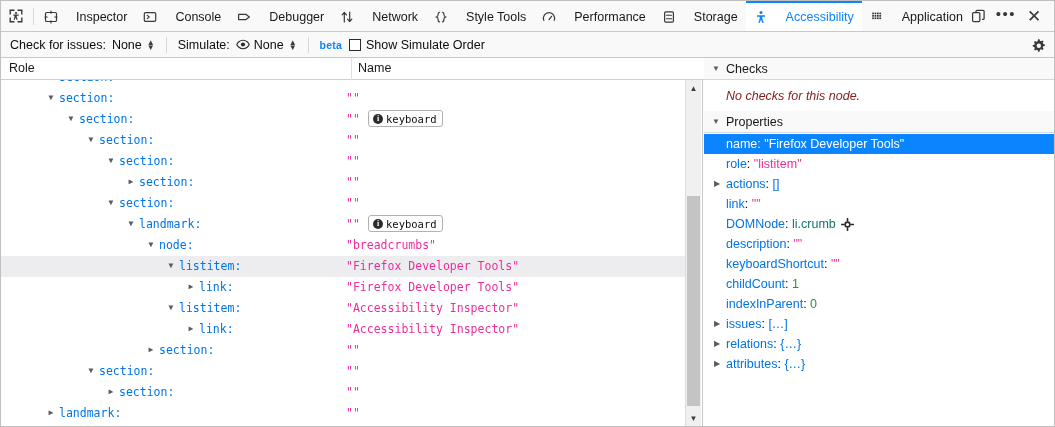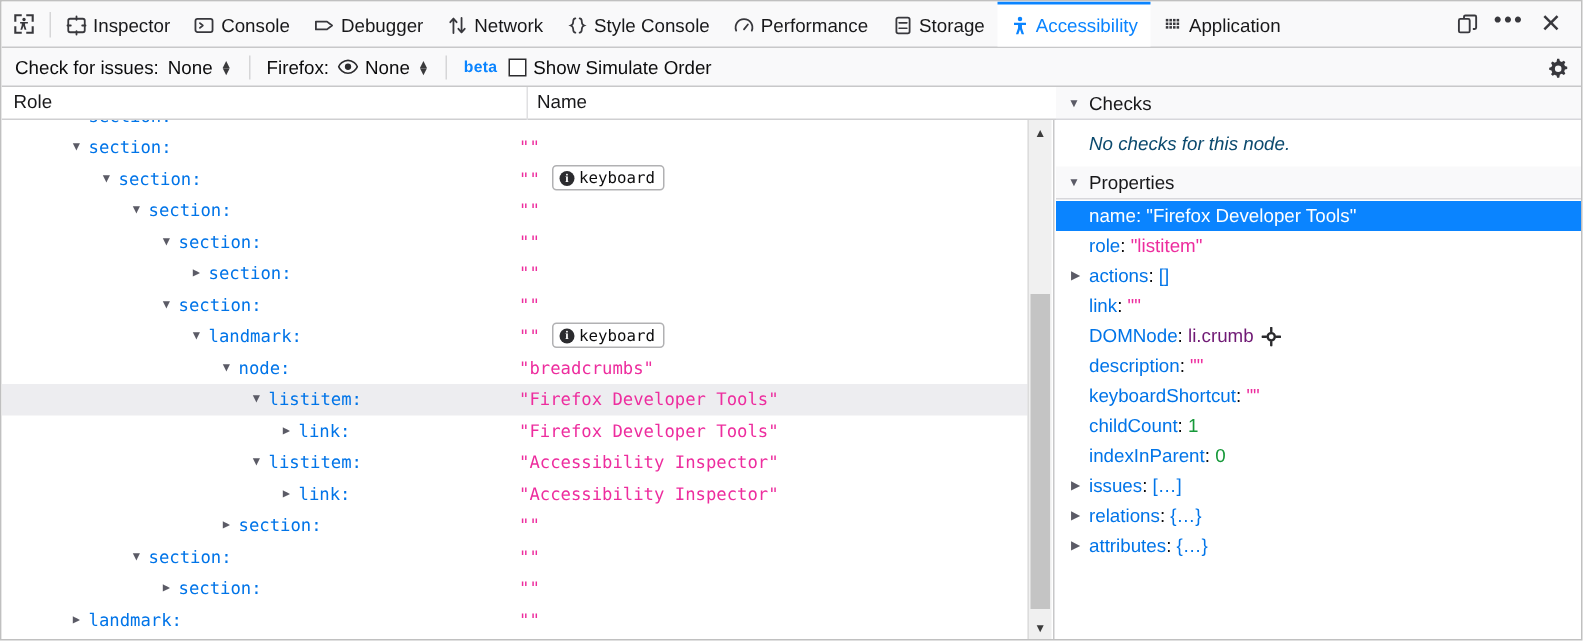--- a/index.html
+++ b/index.html
@@ -52,21 +52,21 @@
   .tool-tabs {
     display: flex;
     align-items: stretch;
     height: 30px;
     flex: 1 1 auto;
     min-width: 0;
   }
   .tool-tab {
     display: flex;
     align-items: center;
-    gap: 4px;
+    gap: 18px;
     padding: 0 8px;
     height: 30px;
     box-sizing: border-box;
     color: #18181a;
     white-space: nowrap;
     font-size: 12.5px;
     border-top: 2px solid transparent;
     position: relative;
   }
   .tool-tab .tab-ico {
@@ -312,21 +312,21 @@
     color: #5b5b66;
     margin-right: 2px;
   }
   .checks-body {
     height: 31px;
     display: flex;
     align-items: center;
     padding-left: 22px;
     box-sizing: border-box;
     font-style: italic;
-    color: #0c4a6e;
+    color: #7f1d1d;
     font-size: 12.5px;
     background: #ffffff;
   }
   .prop-list { padding-top: 1px; background: #ffffff; }
   .prow {
     position: relative;
     height: 20px;
     line-height: 20px;
     padding-left: 22px;
     white-space: nowrap;
@@ -341,21 +341,21 @@
     line-height: 20px;
     font-size: 8px;
     color: #5b5b66;
     text-align: center;
   }
   .pkey { color: #0074e8; }
   .prow.sel .pkey, .prow.sel .pval { color: #ffffff; }
   .pval-str { color: #ed2d9e; }
   .pval-num { color: #17993a; }
   .pval-plain { color: #0074e8; }
-  .pval-node { color: #701a75; }
+  .pval-node { color: #0f766e; }
   .inspect-ico {
     display: inline-block;
     vertical-align: -3px;
     margin-left: 5px;
   }
 </style>
 </head>
 <body>
 
 <div class="app">
@@ -414,21 +414,21 @@
         <span>Network</span>
       </div>
 
       <div class="tool-tab">
         <span class="tab-ico">
           <svg width="14" height="14" viewBox="0 0 14 14">
               <path d="M5.6 2.2c-1.5 0-1.5 1.5-1.5 2.4 0 1-.3 1.9-1.6 2.4 1.3.5 1.6 1.4 1.6 2.4 0 .9 0 2.4 1.5 2.4" fill="none" stroke="#38383d" stroke-width="1.15" stroke-linecap="round"></path>
               <path d="M8.4 2.2c1.5 0 1.5 1.5 1.5 2.4 0 1 .3 1.9 1.6 2.4-1.3.5-1.6 1.4-1.6 2.4 0 .9 0 2.4-1.5 2.4" fill="none" stroke="#38383d" stroke-width="1.15" stroke-linecap="round"></path>
             </svg>
         </span>
-        <span>Style Console</span>
+        <span>Style Tools</span>
       </div>
 
       <div class="tool-tab">
         <span class="tab-ico">
           <svg width="14" height="14" viewBox="0 0 14 14">
               <path d="M1.8 10.4a5.6 5.6 0 1 1 10.4 0" fill="none" stroke="#38383d" stroke-width="1.2" stroke-linecap="round"></path>
               <path d="M7 9.6l2.6-3.3" stroke="#38383d" stroke-width="1.2" stroke-linecap="round"></path>
             </svg>
         </span>
         <span>Performance</span>
@@ -500,21 +500,21 @@
     <span class="sub-select">
       <span>None</span>
       <span class="updown">
           <span>▲</span>
           <span>▼</span>
         </span>
     </span>
 
     <span class="subbar-sep"></span>
 
-    <span class="sub-label">Firefox:</span>
+    <span class="sub-label">Simulate:</span>
     <span class="sub-select">
       <svg width="14" height="11" viewBox="0 0 14 11">
         <path d="M7 1.2C3.7 1.2 1.3 4 .8 5.5c.5 1.5 2.9 4.3 6.2 4.3s5.7-2.8 6.2-4.3C12.7 4 10.3 1.2 7 1.2z" fill="none" stroke="#2b2b2e" stroke-width="1.1"></path>
         <circle cx="7" cy="5.5" r="2.1" fill="#2b2b2e"></circle>
       </svg>
       <span>None</span>
       <span class="updown">
           <span>▲</span>
           <span>▼</span>
         </span>

